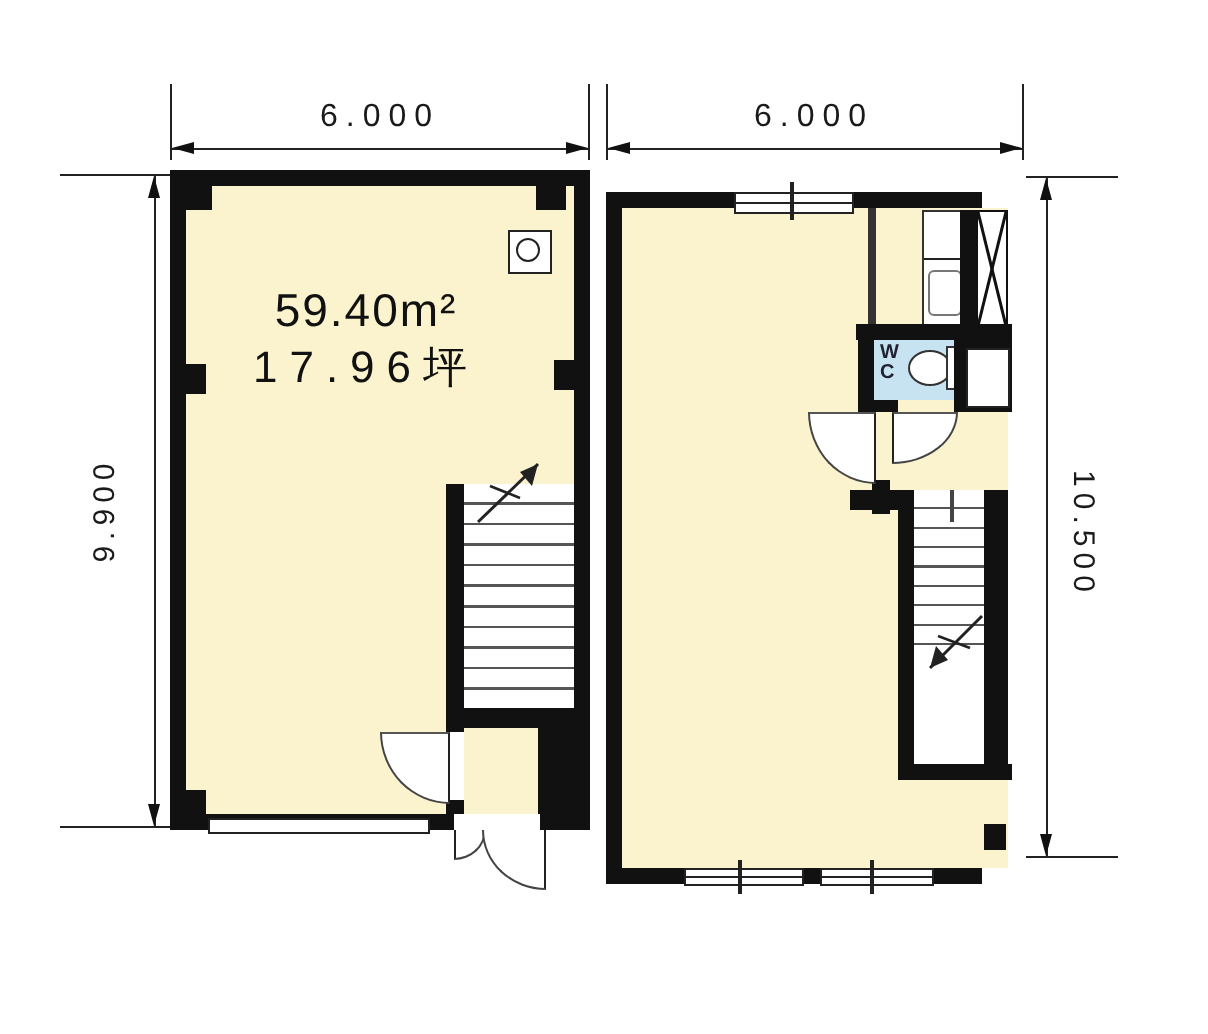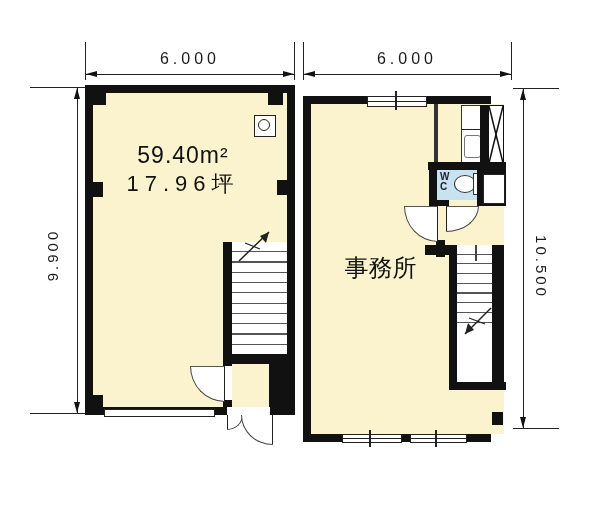--- a/index.html
+++ b/index.html
@@ -121,21 +121,20 @@
     <div class="abs white" style="left:39px;top:338px;width:58px;height:7px;border:1px solid #222;">
       <div class="abs line" style="left:0;top:3px;width:100%;height:1px;"></div>
     </div>
     <div class="abs line" style="left:66px;top:334px;width:2px;height:17px;"></div>
     <div class="abs white" style="left:107px;top:338px;width:55px;height:7px;border:1px solid #222;">
       <div class="abs line" style="left:0;top:3px;width:100%;height:1px;"></div>
     </div>
     <div class="abs line" style="left:132px;top:334px;width:2px;height:17px;"></div>
 
     <div class="abs roomlabel" style="left:0px;top:158px;width:155px;">
-      <div class="l1">事務所</div>
     </div>
   </div>
 
   <div class="abs line" style="left:85px;top:42px;width:1px;height:38px;"></div>
   <div class="abs line" style="left:294px;top:42px;width:1px;height:38px;"></div>
   <div class="abs line" style="left:86px;top:74px;width:208px;height:1px;"></div>
   <div class="abs arr" style="left:86px;top:71px;border-top:3.5px solid transparent;border-bottom:3.5px solid transparent;border-right:11px solid #111;"></div>
   <div class="abs arr" style="left:283px;top:71px;border-top:3.5px solid transparent;border-bottom:3.5px solid transparent;border-left:11px solid #111;"></div>
   <div class="abs dimtext" style="left:120px;top:50px;width:140px;">6.000</div>
 

